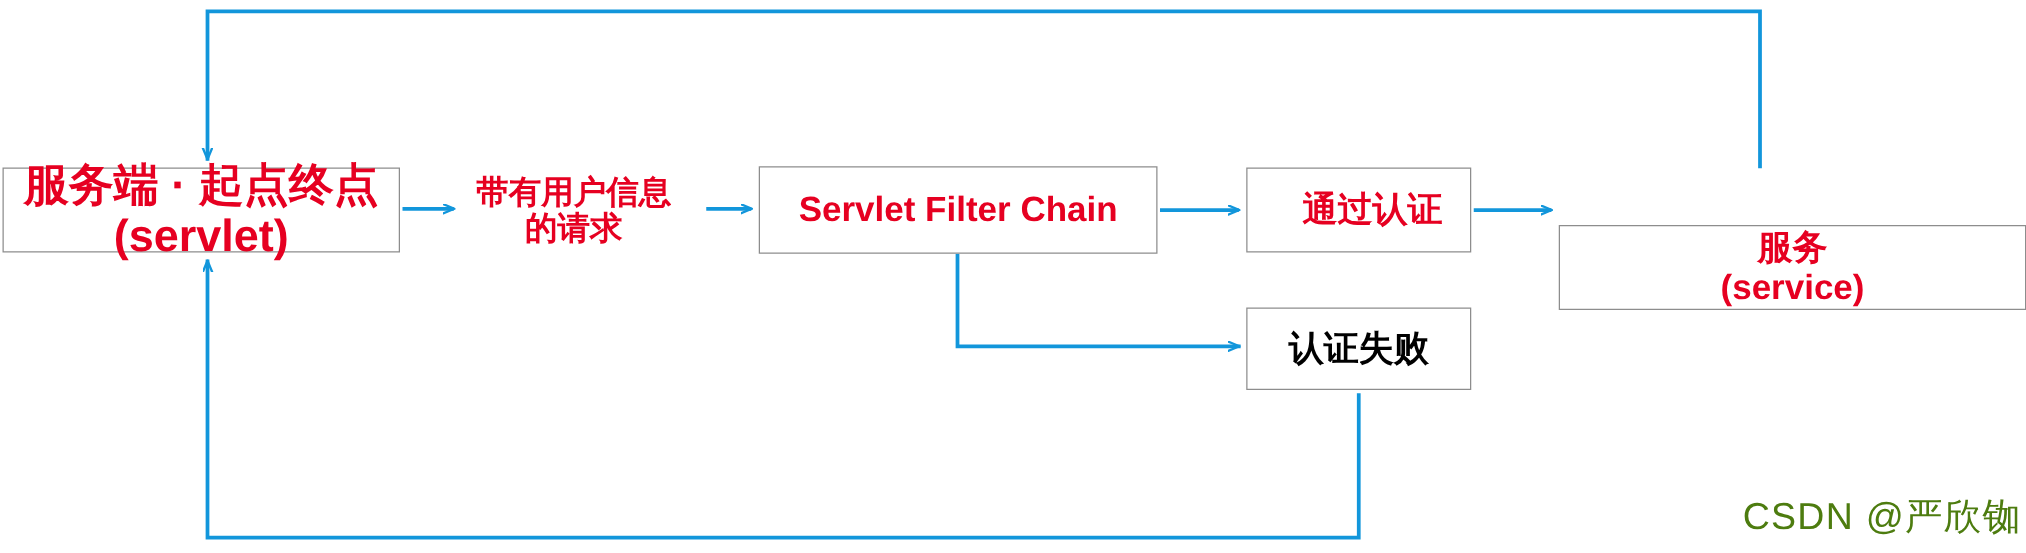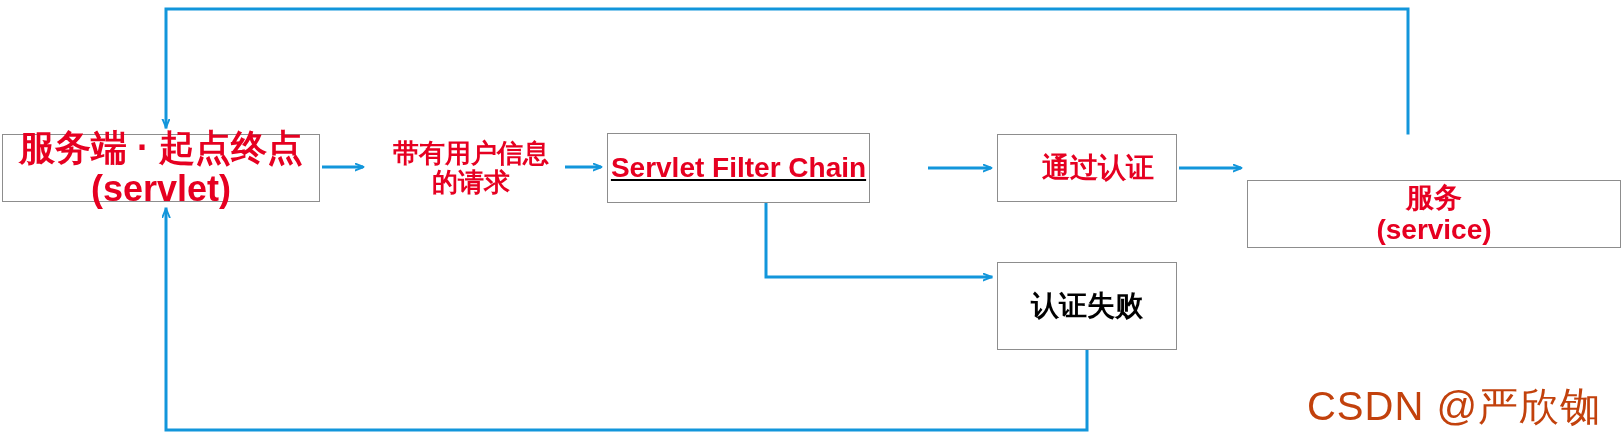--- a/index.html
+++ b/index.html
@@ -53,24 +53,24 @@
   #edges {
     position: absolute;
     left: 0;
     top: 0;
     width: 1621px;
     height: 442px;
     z-index: 1;
   }
   .watermark {
     position: absolute;
-    right: 20px;
+    right: 4px;
     bottom: 8px;
-    color: #c2410c;
-    font-size: 40px;
+    color: #4d7c0f;
+    font-size: 30px;
     font-weight: normal;
     letter-spacing: 1px;
     user-select: none;
     z-index: 2;
   }
 </style>
 </head>
 <body>
 
 <div id="canvas">
@@ -109,37 +109,37 @@
     <g>
       <path d="M1087,316 L1087,430 L166,430 L166,209" fill="none" stroke="#1296db" stroke-width="3" stroke-linecap="square" stroke-linejoin="miter" marker-end="url(#arrowBlue)"></path>
     </g>
   </svg>
 
   <div class="node" style="left:2px; top:134px; width:318px; height:68px; font-size:36px;">
     <span class="node-text red">服务端 · 起点终点
 (servlet)</span>
   </div>
 
-  <div class="label-free" style="left:371px; top:130px; width:200px; height:76px; font-size:26px;">
+  <div class="label-free" style="left:359px; top:130px; width:200px; height:76px; font-size:26px;">
     <span class="node-text red">带有用户信息
 的请求</span>
   </div>
 
-  <div class="node" style="left:607px; top:133px; width:263px; height:70px; font-size:28px;text-decoration:underline;">
+  <div class="node" style="left:607px; top:133px; width:319px; height:70px; font-size:28px;">
     <span class="node-text red">Servlet Filter Chain</span>
   </div>
 
   <div class="node" style="left:997px; top:134px; width:180px; height:68px; font-size:28px;padding-left:22px;">
     <span class="node-text red">通过认证</span>
   </div>
 
   <div class="node" style="left:1247px; top:134px; width:374px; height:68px; font-size:28px;margin-top:46px;">
     <span class="node-text red">服务
 (service)</span>
   </div>
 
-  <div class="node" style="left:997px; top:246px; width:180px; height:88px; font-size:28px;margin-top:16px;">
+  <div class="node" style="left:997px; top:246px; width:180px; height:66px; font-size:28px;">
     <span class="node-text black">认证失败</span>
   </div>
 
   <div class="watermark">CSDN @严欣铷</div>
 
 </div>
 
 </body></html>

